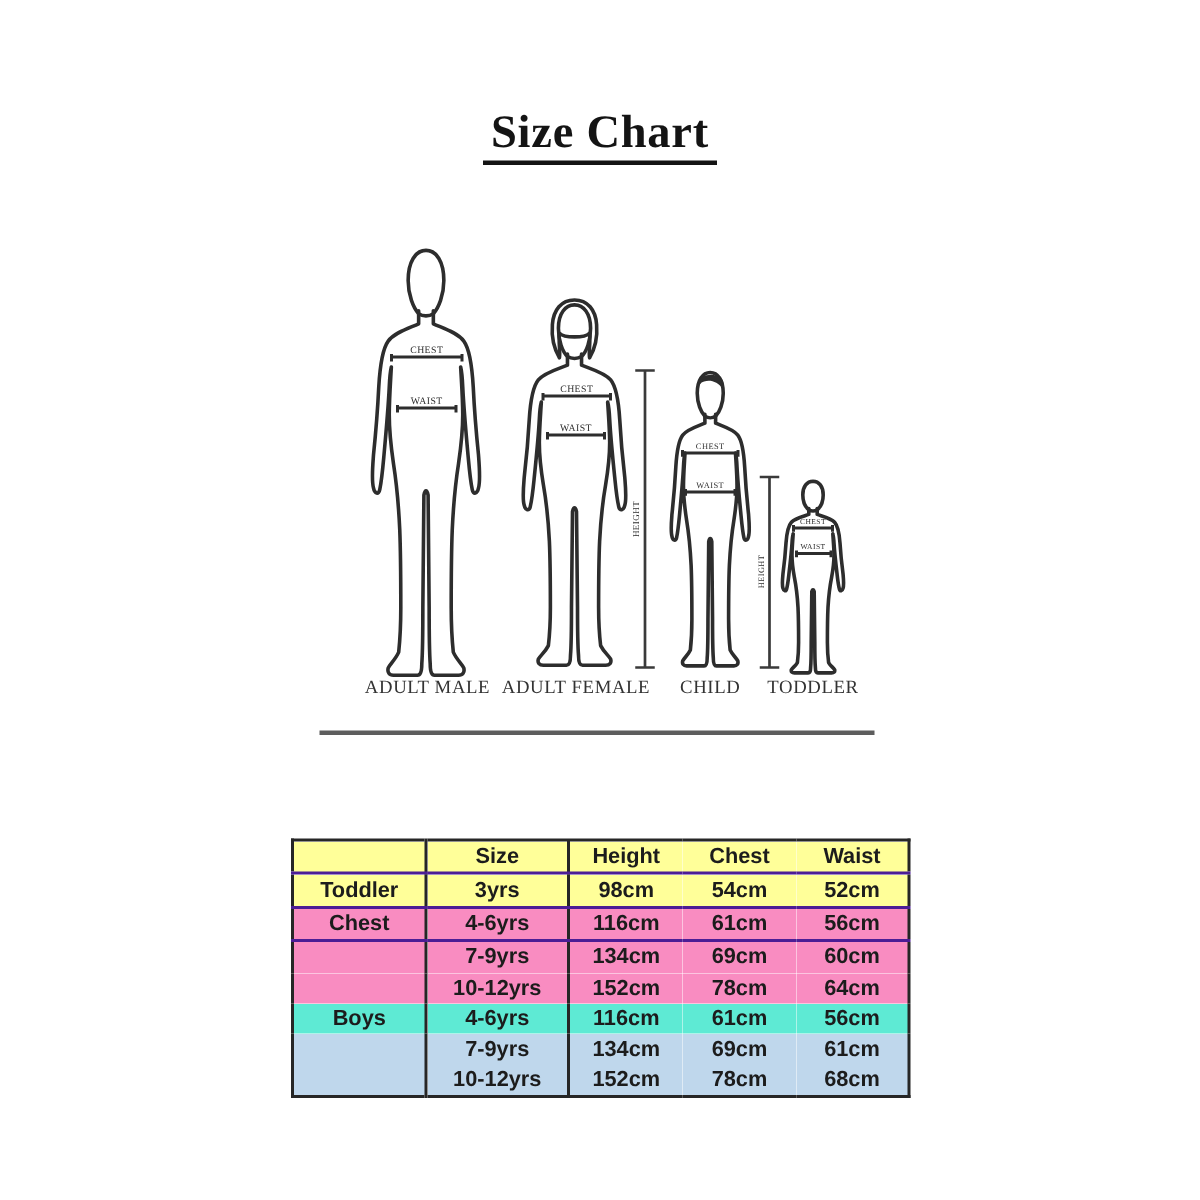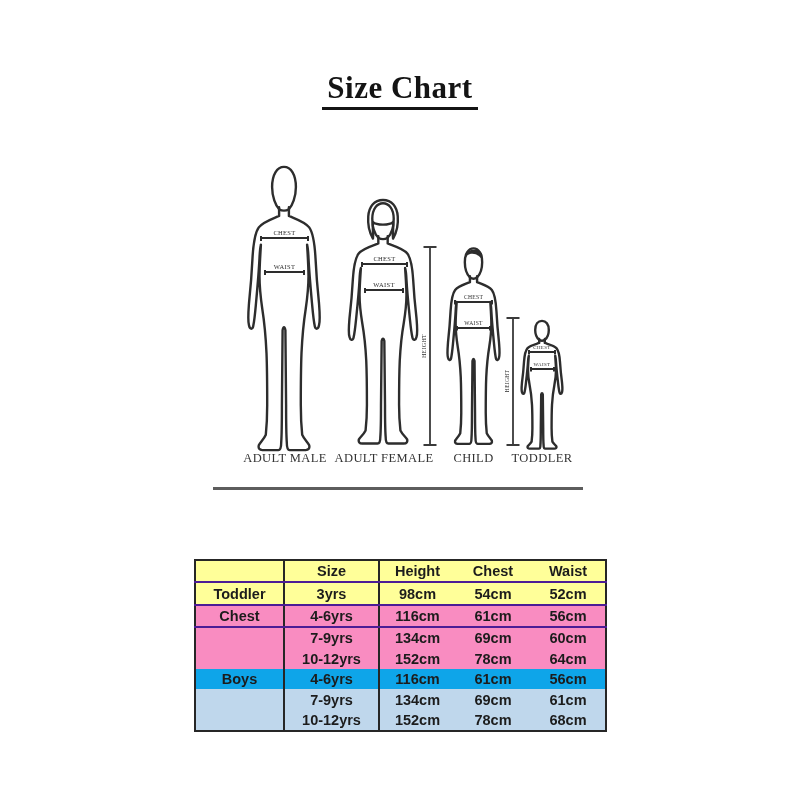--- a/index.html
+++ b/index.html
@@ -158,21 +158,21 @@
         <td>69cm</td>
         <td>60cm</td>
       </tr>
       <tr style="background-color: rgb(249, 140, 193);">
         <td class="c1 bold"></td>
         <td class="c2">10-12yrs</td>
         <td>152cm</td>
         <td>78cm</td>
         <td>64cm</td>
       </tr>
-      <tr style="background-color: #0ea5e9;">
+      <tr style="background-color: #5eead4;">
         <td class="c1 bold">Boys</td>
         <td class="c2">4-6yrs</td>
         <td>116cm</td>
         <td>61cm</td>
         <td>56cm</td>
       </tr>
       <tr style="background-color: rgb(191, 215, 236);">
         <td class="c1 bold"></td>
         <td class="c2">7-9yrs</td>
         <td>134cm</td>

